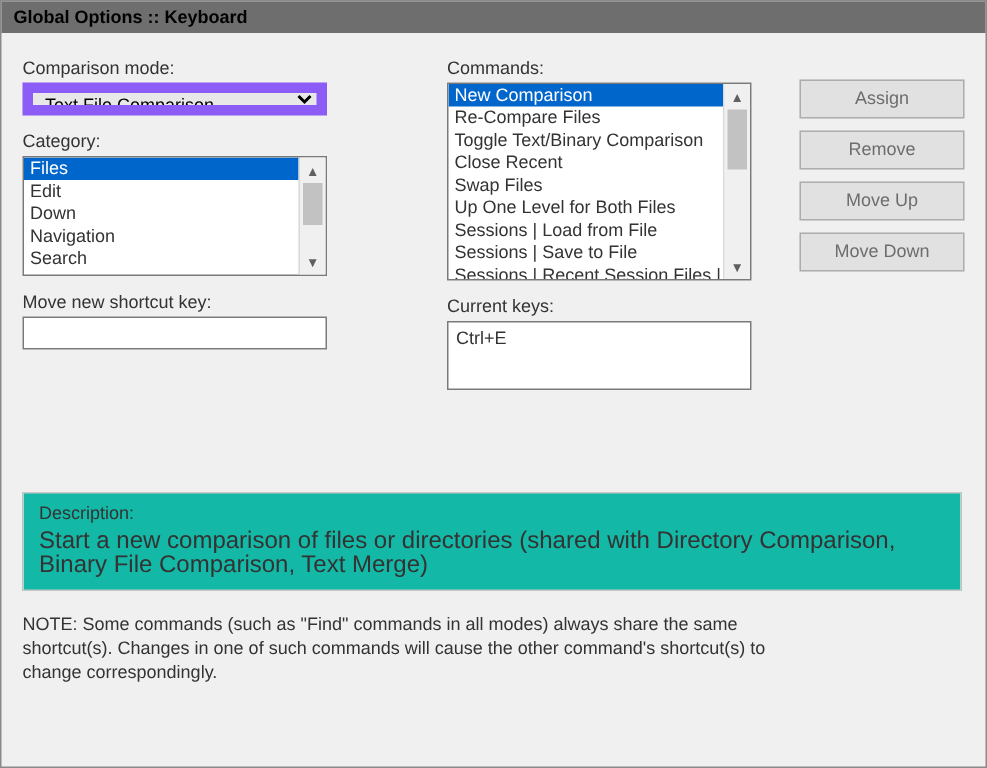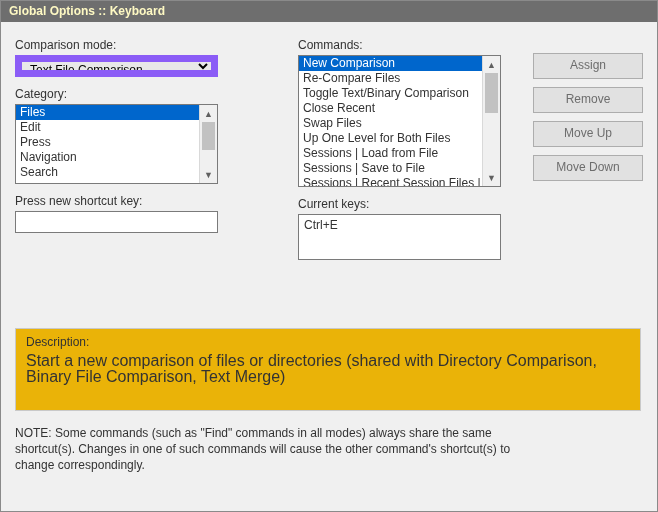--- a/index.html
+++ b/index.html
@@ -13,21 +13,21 @@
   .window {
     width: 658px;
     height: 512px;
     border: 1px solid #8a8a8a;
     box-sizing: border-box;
     background: #f0f0f0;
     position: relative;
   }
   .titlebar {
     background: #6e6e6e;
-    color: #fef9c3;
+    color: #000000;
     font-weight: bold;
     font-size: 12px;
     padding: 3px 8px 4px 8px;
   }
   .content {
     padding: 16px 14px 10px 14px;
     box-sizing: border-box;
   }
   .columns {
     display: flex;
@@ -140,22 +140,22 @@
     background: #e1e1e1;
     color: #6d6d6d;
     font-size: 12px;
     text-align: center;
     line-height: 22px;
     cursor: default;
   }
   .desc-box {
     margin-top: 68px;
     border: 1px solid #c9c9c9;
-    background: #eab308;
-    padding: 6px 10px 25px 10px;
+    background: #14b8a6;
+    padding: 6px 10px 8px 10px;
     width: 626px;
     box-sizing: border-box;
   }
   .desc-label {
     font-size: 12px;
     margin-bottom: 4px;
   }
   .desc-text {
     font-size: 16px;
     line-height: 16px;
@@ -186,36 +186,36 @@
           <option>Text File Comparison</option>
         </select>
 
         <div class="spacer-sm"></div>
 
         <div class="label">Category:</div>
         <div class="listbox list-cat">
           <div class="listbox-inner">
             <div class="list-item hl2">Files</div>
             <div class="list-item">Edit</div>
-            <div class="list-item">Press</div>
+            <div class="list-item">Down</div>
             <div class="list-item">Navigation</div>
             <div class="list-item">Search</div>
           </div>
           <div class="scroll">
             <div class="scroll-btn">▲</div>
             <div class="scroll-track">
               <div class="scroll-thumb" style="height:28px;"></div>
             </div>
             <div class="scroll-btn">▼</div>
           </div>
         </div>
 
         <div class="spacer-sm"></div>
 
-        <div class="label">Press new shortcut key:</div>
+        <div class="label">Move new shortcut key:</div>
         <input type="text" class="text-input" value="" style="">
       </div>
 
       <div class="col-middle">
         <div class="label">Commands:</div>
         <div class="listbox list-cmd" style="height:132px;">
           <div class="listbox-inner">
             <div class="list-item hl2">New Comparison</div>
             <div class="list-item">Re-Compare Files</div>
             <div class="list-item">Toggle Text/Binary Comparison</div>

